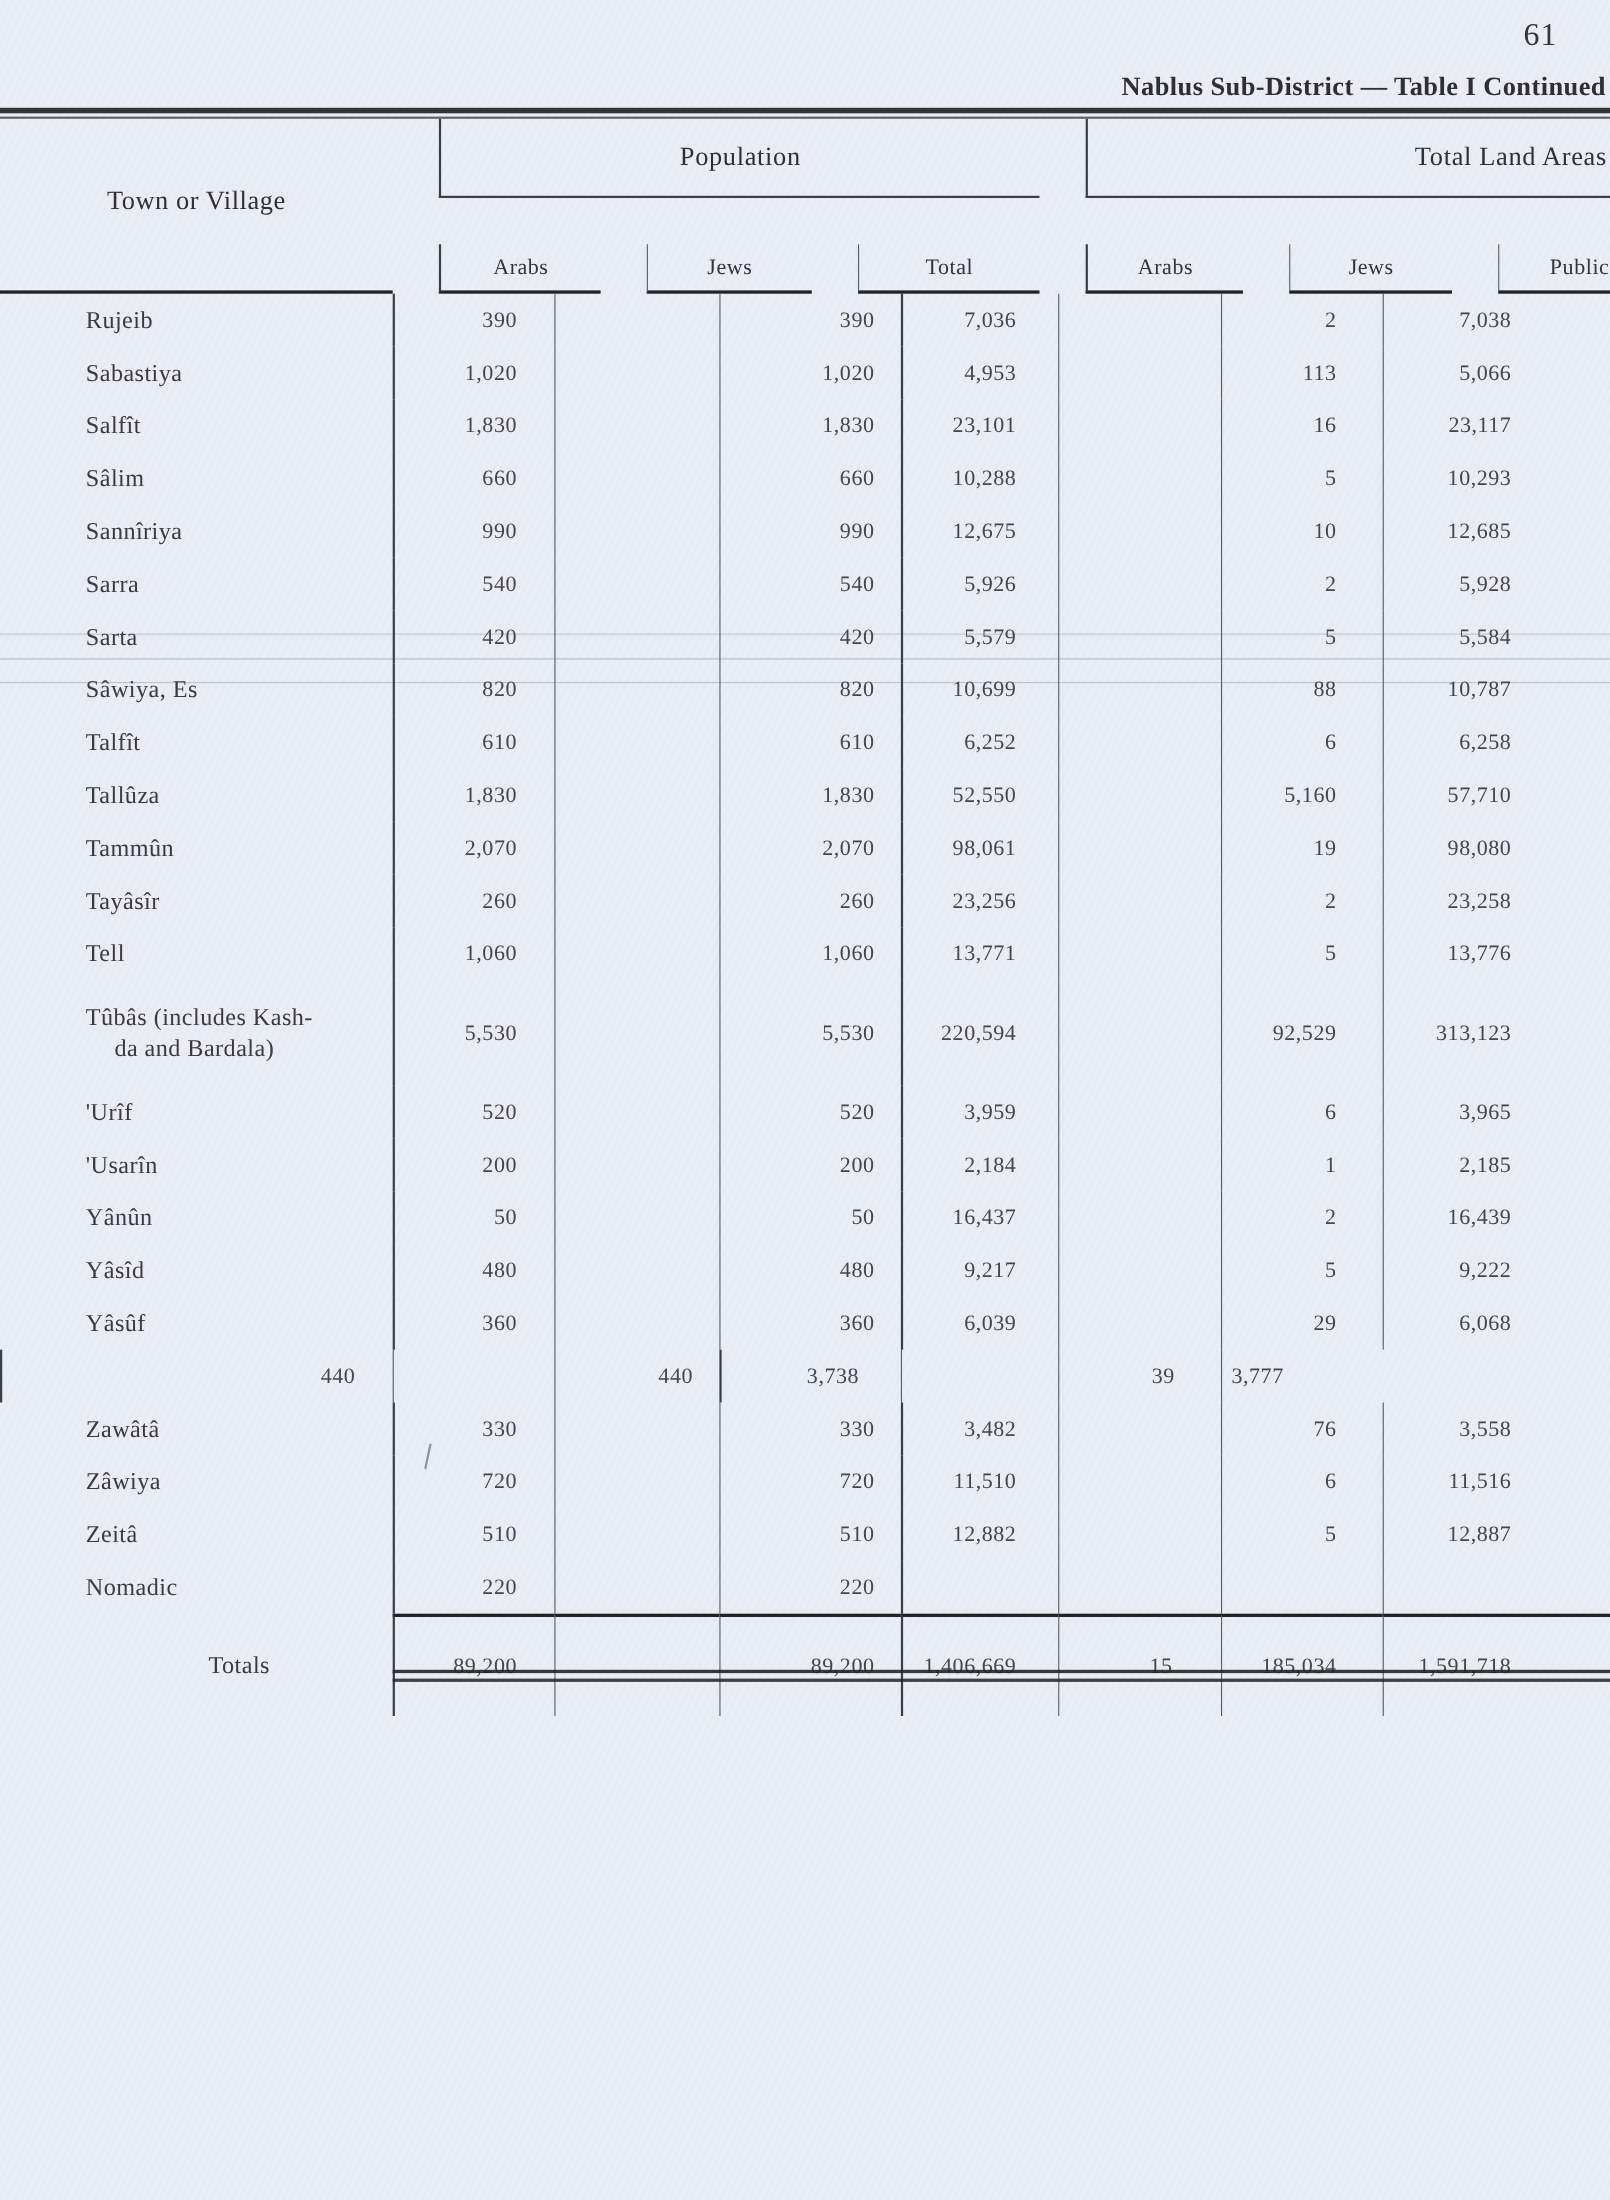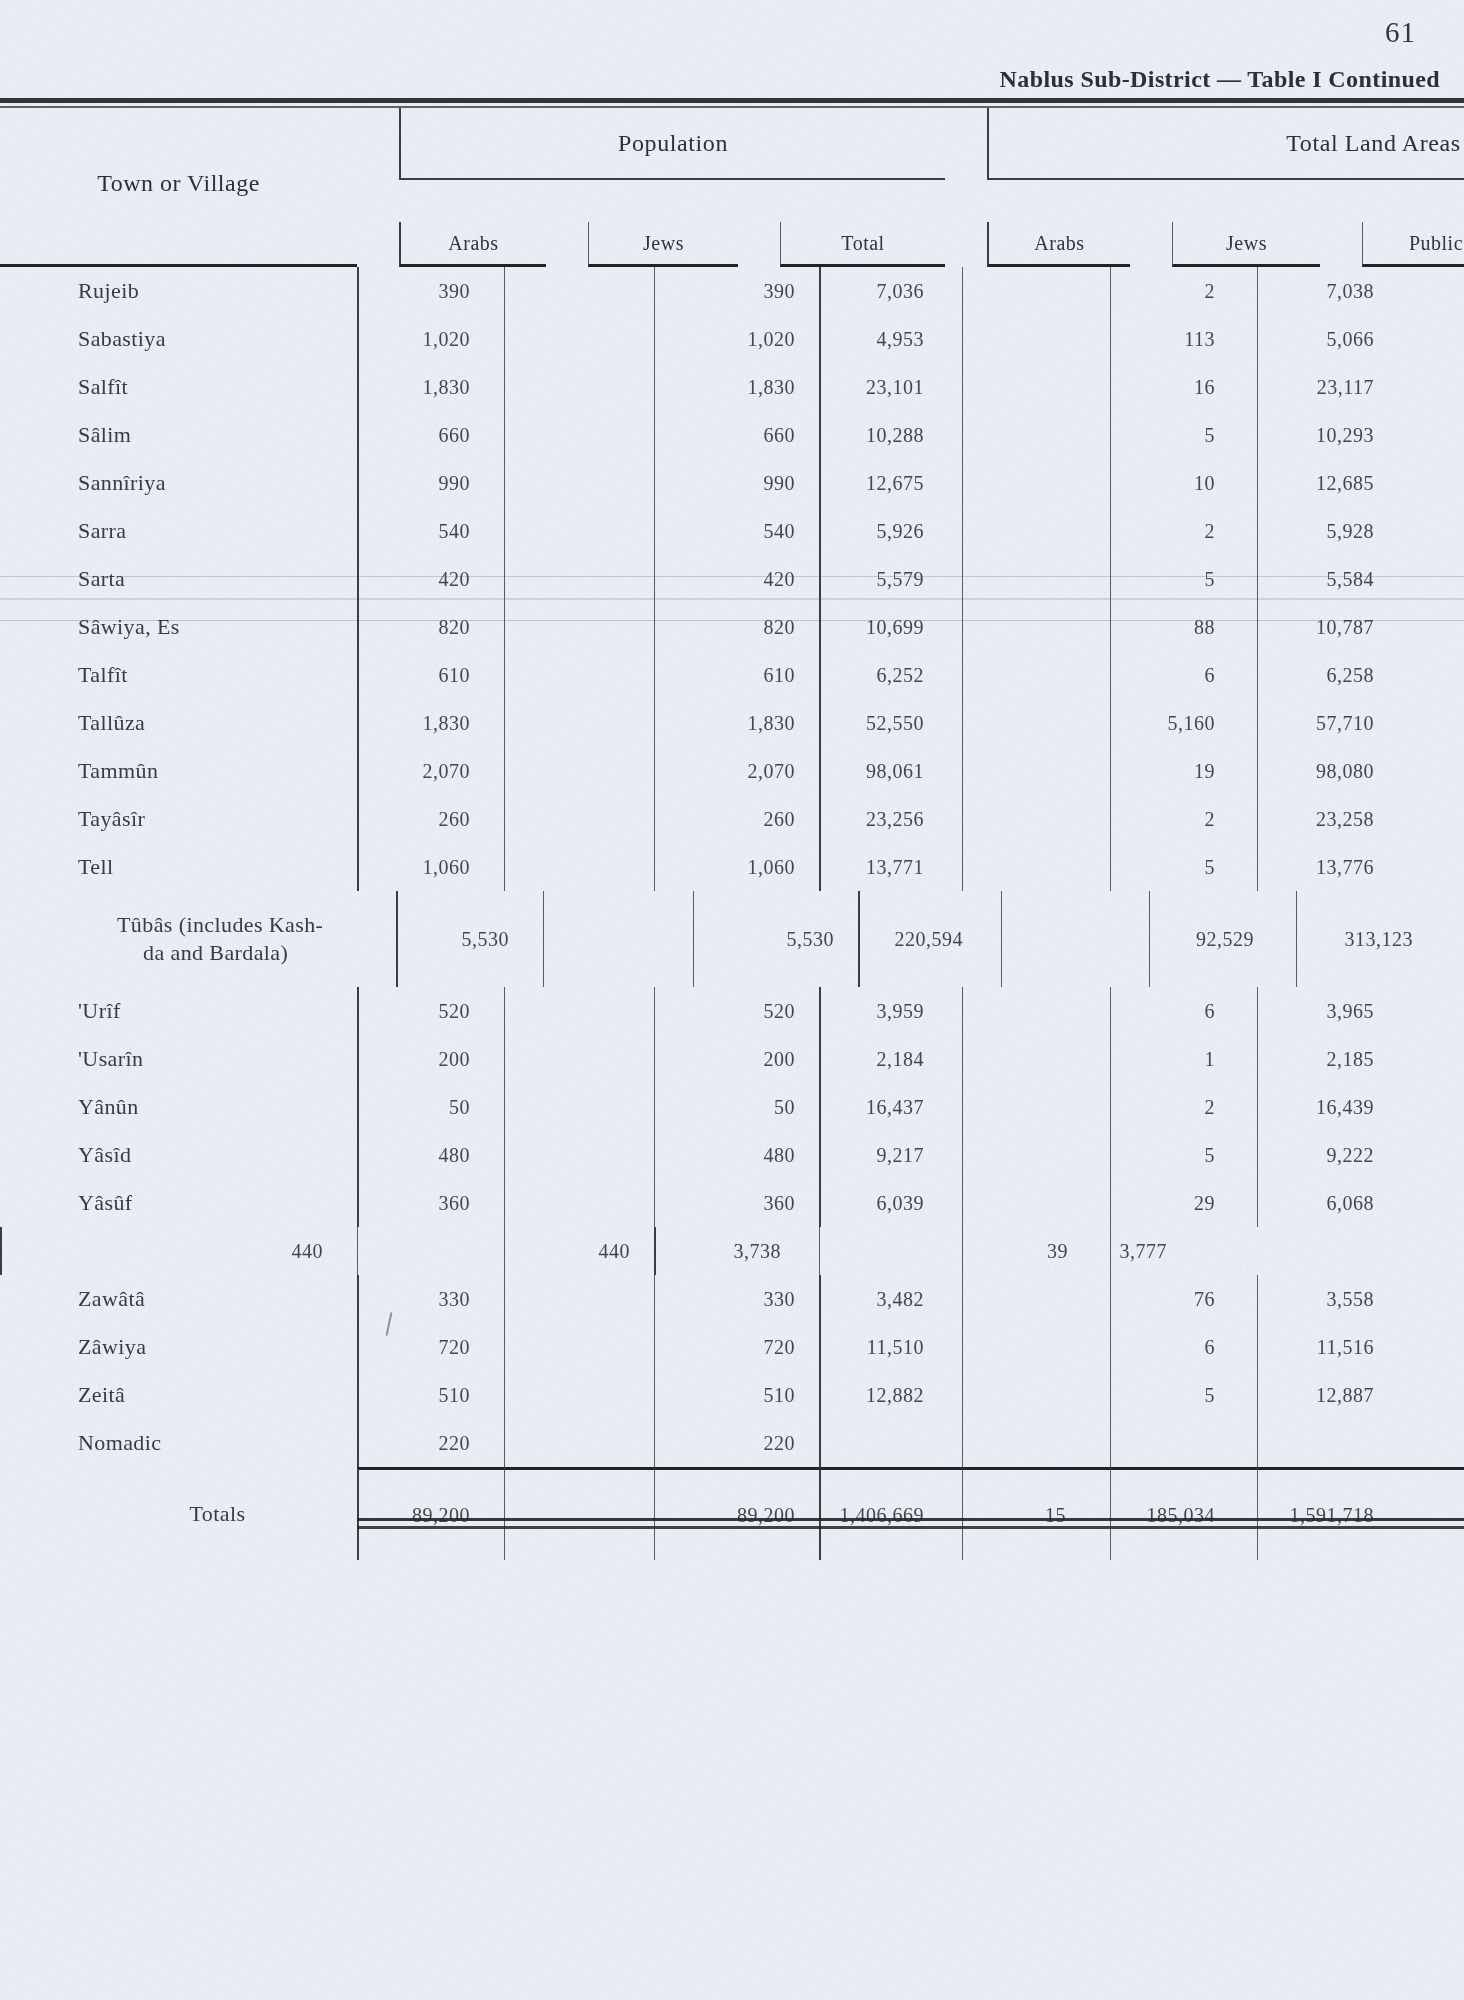--- a/index.html
+++ b/index.html
@@ -24,21 +24,21 @@
     position:absolute;inset:0;
     background:
       repeating-linear-gradient(115deg, rgba(255,255,255,.025) 0 3px, rgba(125,135,160,.025) 3px 6px),
       var(--paper);
   }
   .pageno{
     position:absolute;top:16px;right:48px;
     font-size:29px;letter-spacing:1px;color:#34343a;
   }
   .runhead{
-    position:absolute;top:66px;right:24px;
+    position:absolute;top:66px;right:4px;
     font-size:24px;font-weight:700;letter-spacing:.4px;color:#2e2e34;
   }
   .rule-top-a{position:absolute;left:0;top:98px;width:1464px;height:5px;background:var(--rule-dark);opacity:.92;}
   .rule-top-b{position:absolute;left:0;top:106px;width:1464px;height:2px;background:#3e3e45;opacity:.8;}
 
   .tbl{position:absolute;left:0;top:108px;width:1464px;}
 
   .thead{display:grid;grid-template-columns:var(--cols);grid-template-rows:72px 45px;gap:42px;}
   .cell{box-sizing:border-box;display:flex;align-items:center;}
   .town-hdr{
@@ -56,21 +56,21 @@
   .grp-land{grid-row:1;grid-column:5/9;border-left:2px solid var(--rule-mid);}
   .sub{
     grid-row:2;justify-content:center;
     font-size:20px;letter-spacing:.5px;color:#333339;
     border-bottom:3px solid var(--rule-dark);
   }
   .bl-main{border-left:2px solid var(--rule-mid);}
   .bl-thin{border-left:1.5px solid var(--rule-thin);}
 
   .row{display:grid;grid-template-columns:var(--cols);height:48px;}
-  .row.tall{height:96px;padding-left:39px;}
+  .row.tall{height:96px;}
   .name{
     padding-left:78px;font-size:22px;letter-spacing:.4px;color:var(--ink);
     display:flex;flex-direction:column;justify-content:center;align-items:flex-start;
     box-sizing:border-box;line-height:28px;
   }
   .name .l2{padding-left:26px;}
   .num{justify-content:flex-end;font-size:20px;letter-spacing:.5px;color:var(--ink-num);}
   .c2{padding-right:34px;}
   .c3{padding-right:40px;}
   .c4{padding-right:24px;}

